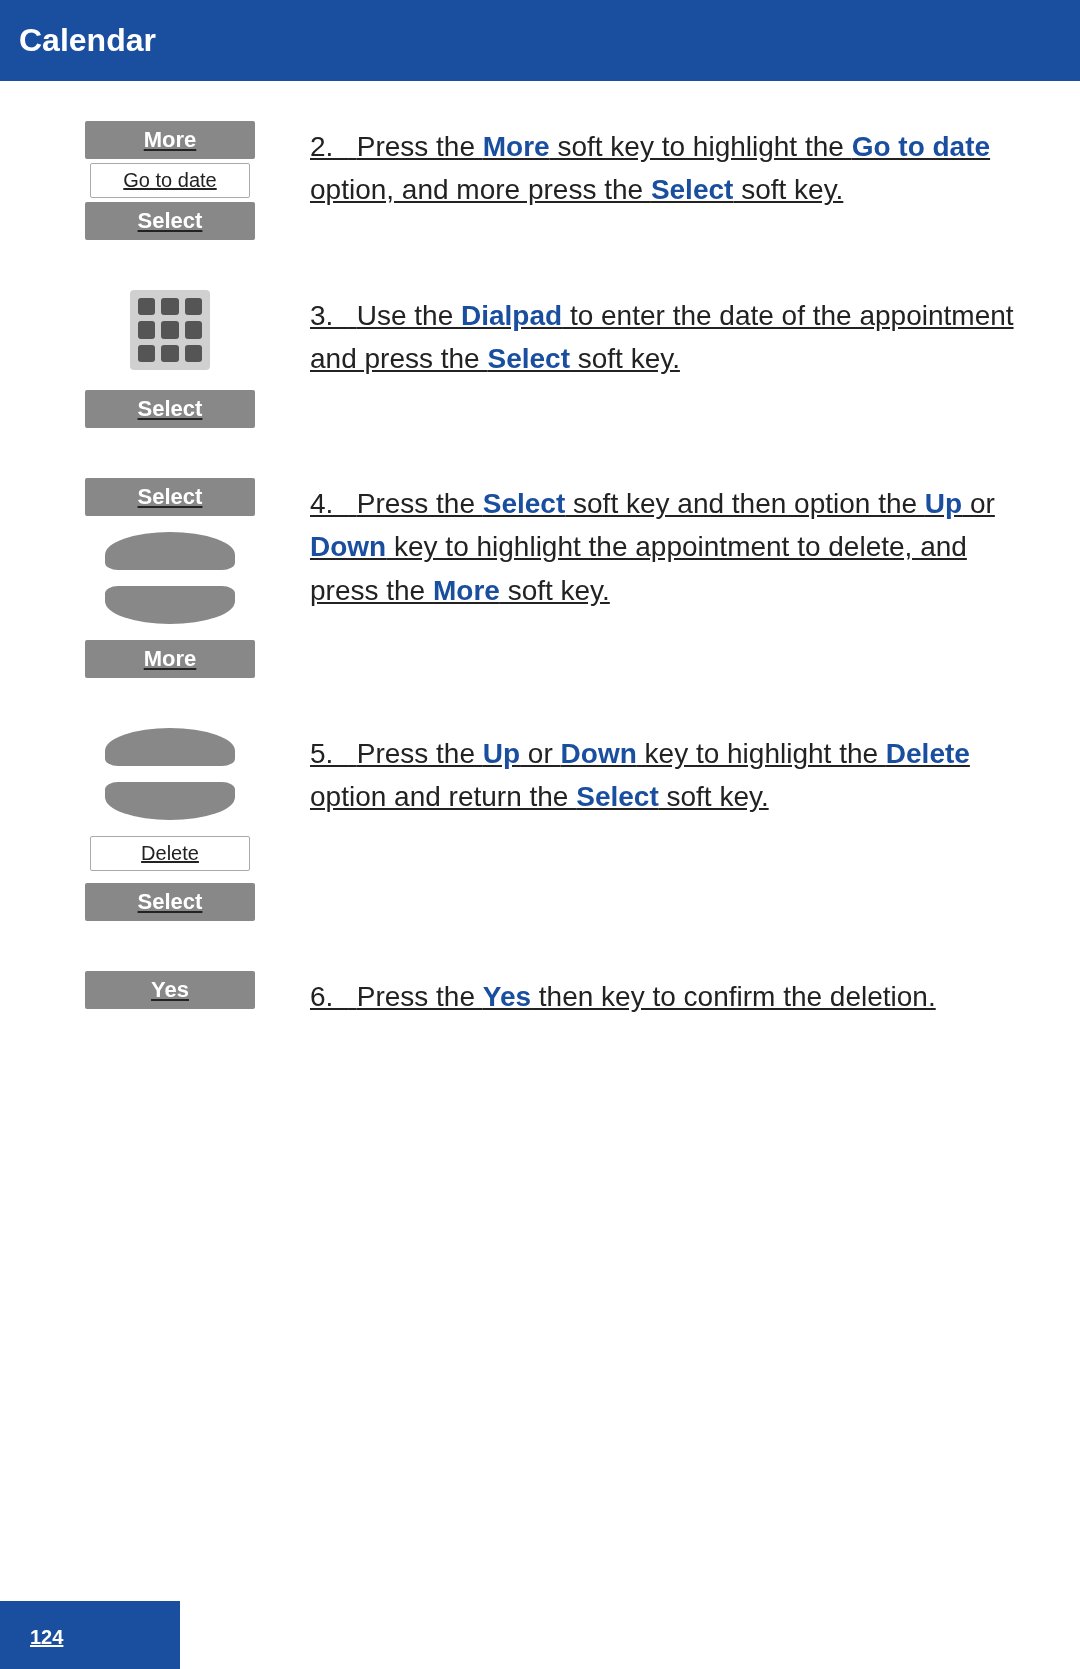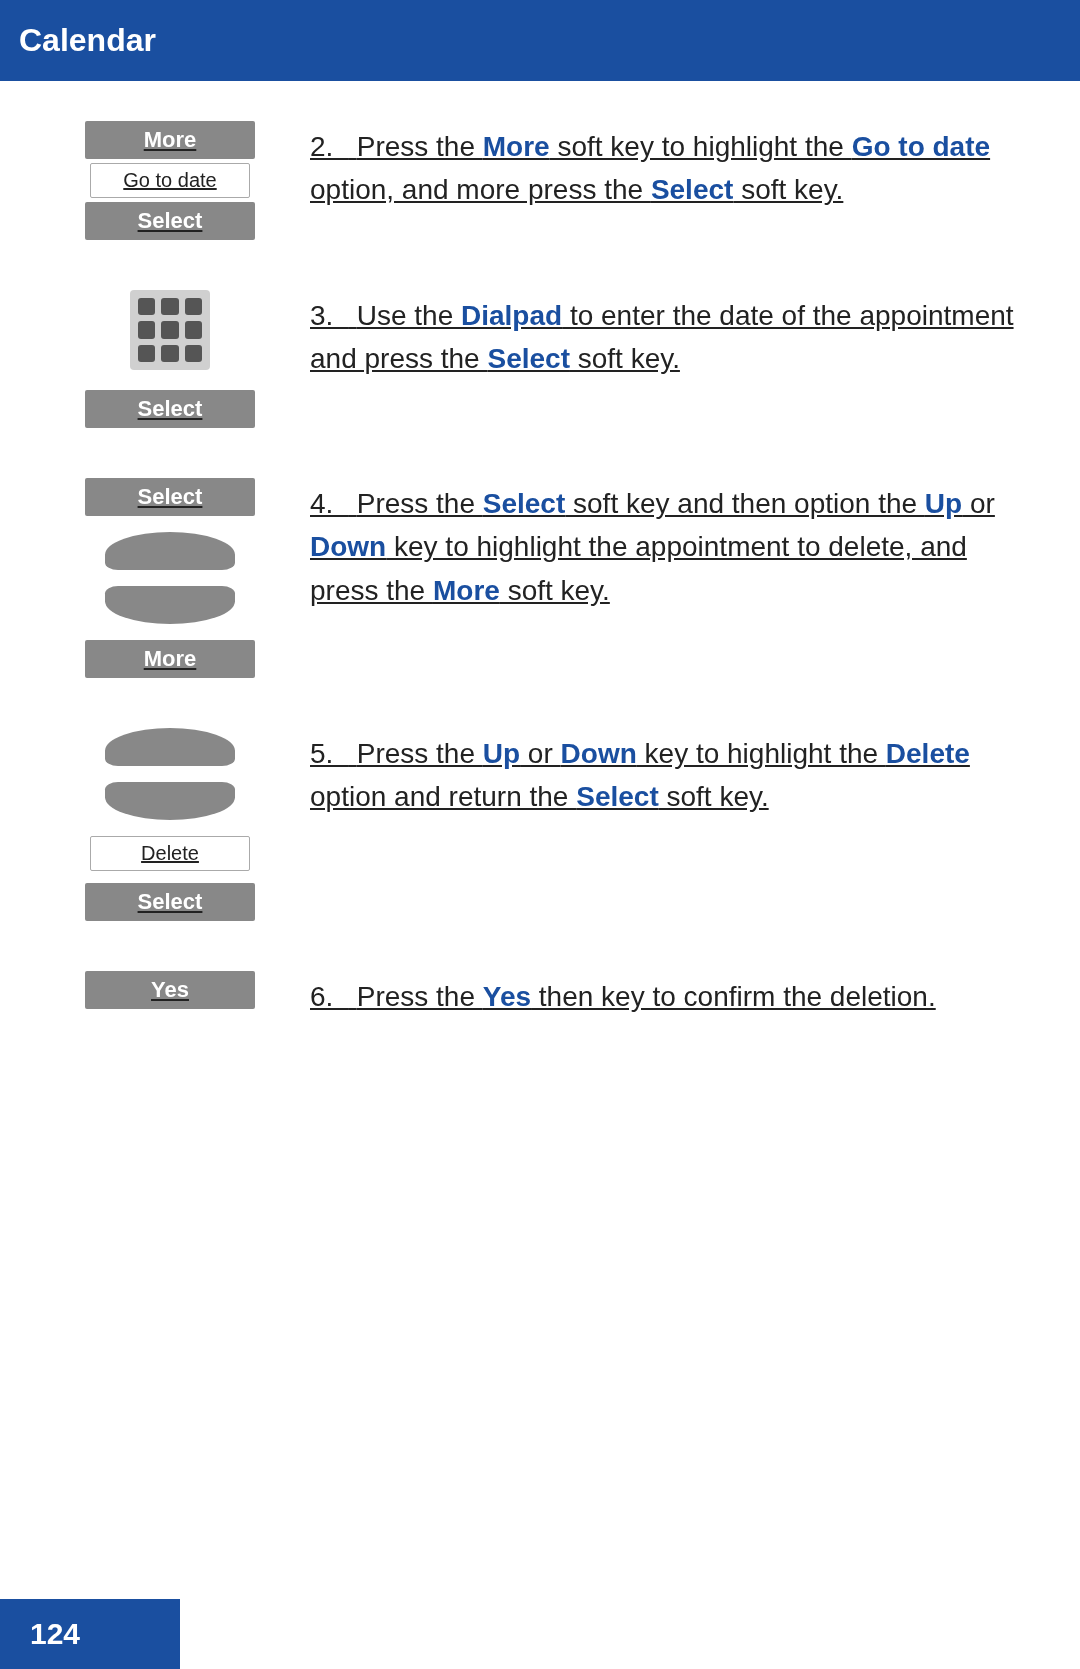--- a/index.html
+++ b/index.html
@@ -145,21 +145,22 @@
       position: absolute;
       bottom: 0;
       left: 0;
       width: 180px;
       background: #1a4fa0;
       padding: 18px 30px;
     }
     .footer-num {
       color: #ffffff;
       font-weight: bold;
-      font-size: 30px;
+      font-size: 20px;
+      text-decoration: underline;
     }
   </style>
 </head>
 <body>
 
 <div class="header">
   <span class="header-title">Calendar</span>
 </div>
 
 <div class="content">

